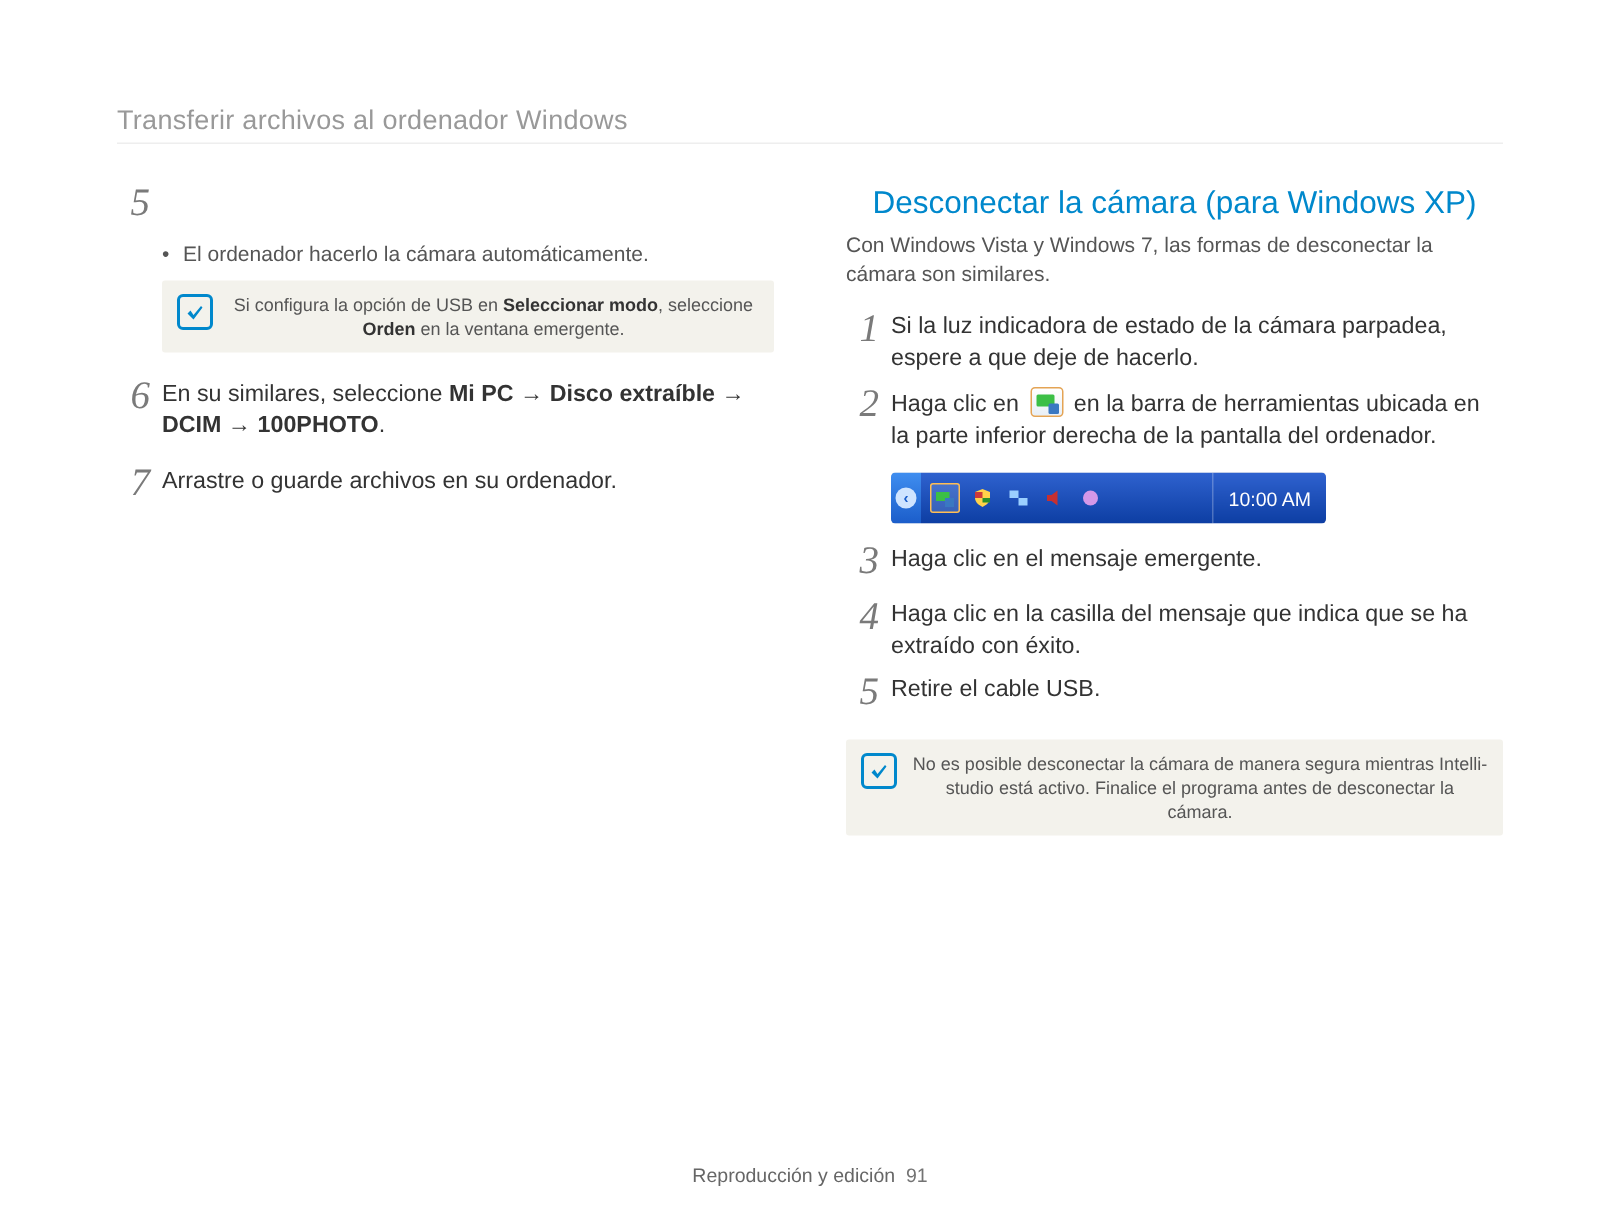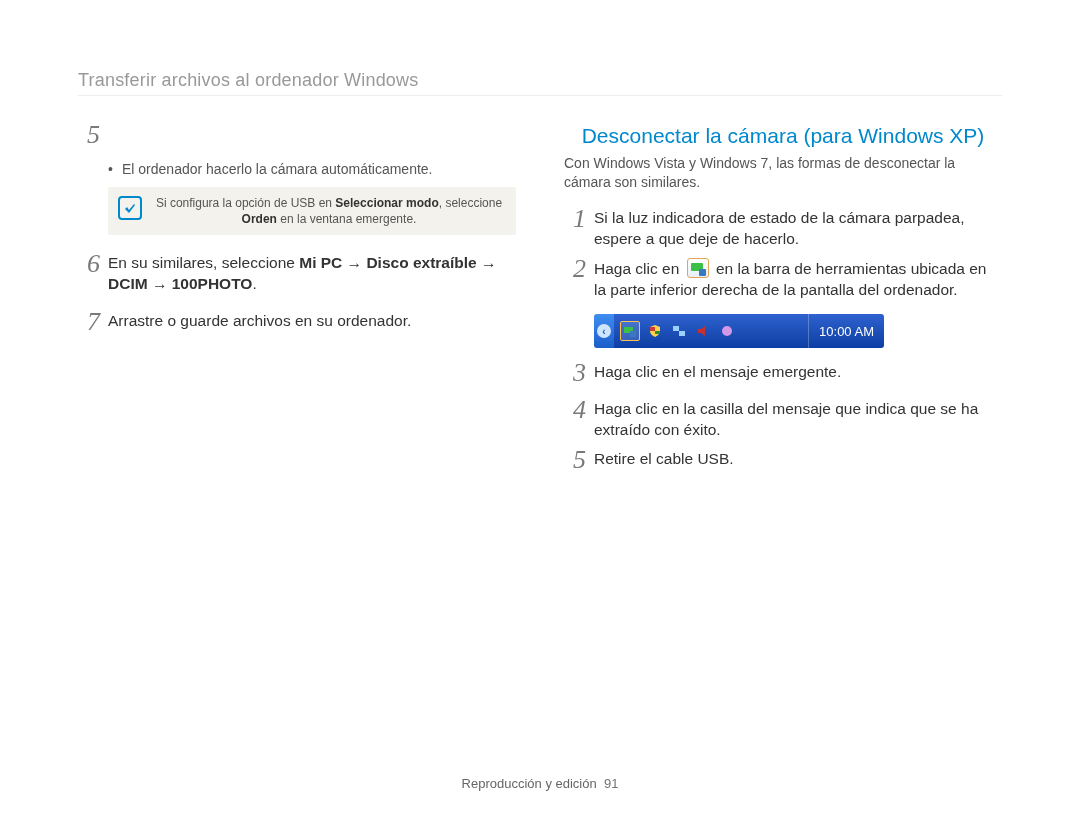--- a/index.html
+++ b/index.html
@@ -314,20 +314,28 @@
       <div class="step">
         <div class="step-num">4</div>
         <div class="step-body">Haga clic en la casilla del mensaje que indica que se ha extraído con éxito.</div>
       </div>
 
       <div class="step">
         <div class="step-num">5</div>
         <div class="step-body">Retire el cable USB.</div>
       </div>
 
+      <div class="note-box right" style="margin-top:14px;">
+        <div class="note-icon">
+          <svg width="12" height="12" viewBox="0 0 12 12">
+              <path d="M1 7 L3 5 L5 8 L10 2 L11 3 L5 11 Z" fill="#0088cc"></path>
+            </svg>
+        </div>
+        <div class="note-text">No es posible desconectar la cámara de manera segura mientras Intelli-studio está activo. Finalice el programa antes de desconectar la cámara.</div>
+      </div>
 
     </div>
   </div>
 
   <div class="footer">
     <span>Reproducción y edición</span>&nbsp;&nbsp;<span class="pnum">91</span>
   </div>
 
 </div>
 

